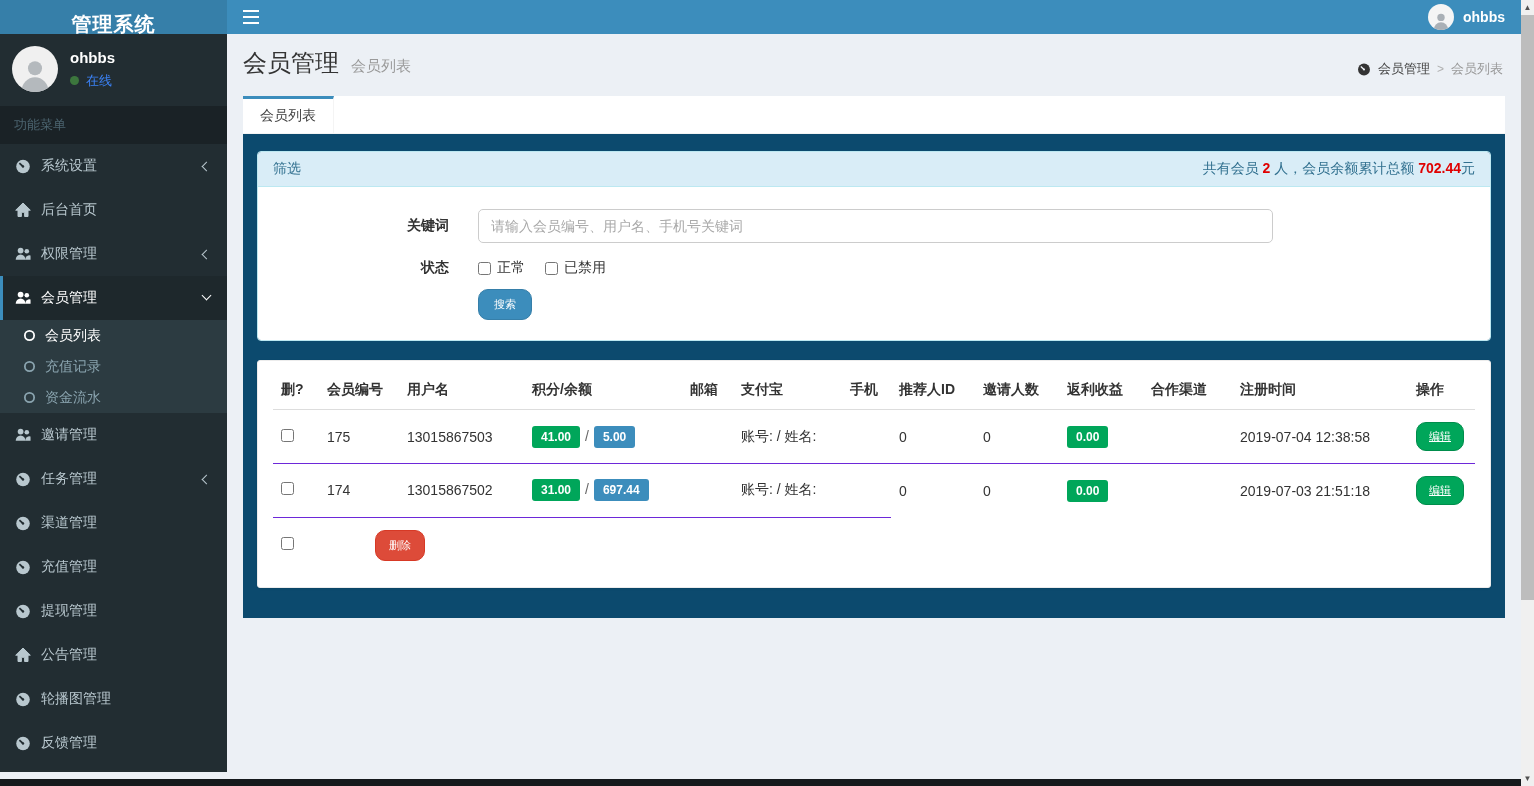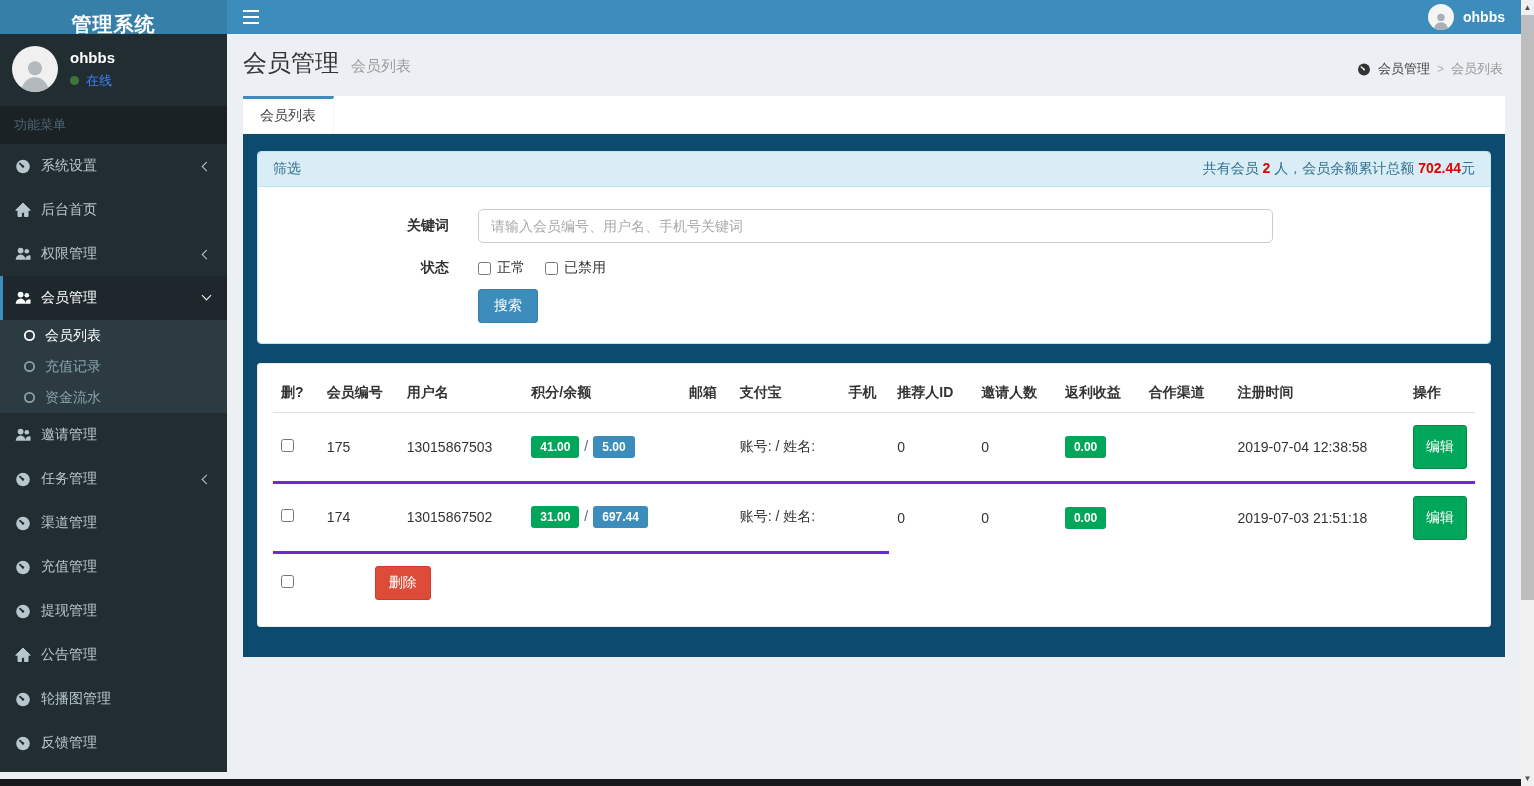--- a/index.html
+++ b/index.html
@@ -69,31 +69,31 @@
   .panel-body { background:#fff; padding:22px 15px 20px; }
   .form-row { display:flex; align-items:center; margin-bottom:16px; }
   .form-label { width:176px; text-align:right; font-weight:bold; color:#333; padding-right:0; flex-shrink:0; }
   .form-ctrl { margin-left:29px; }
   .text-input { width:795px; height:34px; border:1px solid #ccc; border-radius:5px; padding:6px 12px; font-size:14px;
                 color:#555; font-family:"Liberation Sans",sans-serif; }
   .text-input::placeholder { color:#a9a9a9; }
   .check-group { display:flex; align-items:center; gap:20px; }
   .check-item { display:flex; align-items:center; gap:6px; cursor:pointer; }
   .check-item input { width:13px; height:13px; }
-  .btn { border:none; border-radius:3px; color:#fff; font-size:14px; cursor:pointer; font-family:"Liberation Sans",sans-serif; }
+  .btn { border:none; border-radius:10px; color:#fff; font-size:11px; cursor:pointer; font-family:"Liberation Sans",sans-serif; }
   .btn-search { background:var(--primary); border:1px solid #367fa9; padding:7px 15px; }
   .btn-danger { background:var(--danger); border:1px solid #d73925; padding:7px 13px;margin-left:48px; }
-  .btn-success { background:var(--success); border:1px solid #008d4c; padding:12px 12px; }
+  .btn-success { background:var(--success); border:1px solid #008d4c; padding:6px 12px;text-decoration:underline; }
 
   
   .table-box { margin-top:19px; background:#fff; border:1px solid #ececec; border-radius:3px;
                box-shadow:0 1px 2px rgba(0,0,0,0.08); padding:10px 15px 14px; }
   table.data { width:100%; border-collapse:collapse; font-size:14px; }
   table.data th { text-align:left; font-weight:bold; color:#333; padding:10px 8px; border-bottom:1px solid #ddd; white-space:nowrap; }
-  table.data td { padding:12px 8px; border-top:3px solid #6d28d9; vertical-align:middle; white-space:nowrap; }
+  table.data td { padding:12px 8px; border-top:1px solid #6d28d9; vertical-align:middle; white-space:nowrap; }
   table.data tr:first-child td { border-top:none; }
   .badge { display:inline-block; padding:4px 9px; border-radius:3px; color:#fff; font-size:12px; font-weight:bold; }
   .badge-green { background:var(--success); }
   .badge-blue { background:var(--primary); }
   .slash { color:#666; margin:0 5px; }
 
   
   .vscroll { position:absolute; right:0; top:0; width:13px; height:786px; background:#f0f0f0; }
   .vs-arrow { position:absolute; left:0; width:13px; height:15px; display:flex; align-items:center; justify-content:center;
               font-size:8px; color:#505050; cursor:pointer; }

